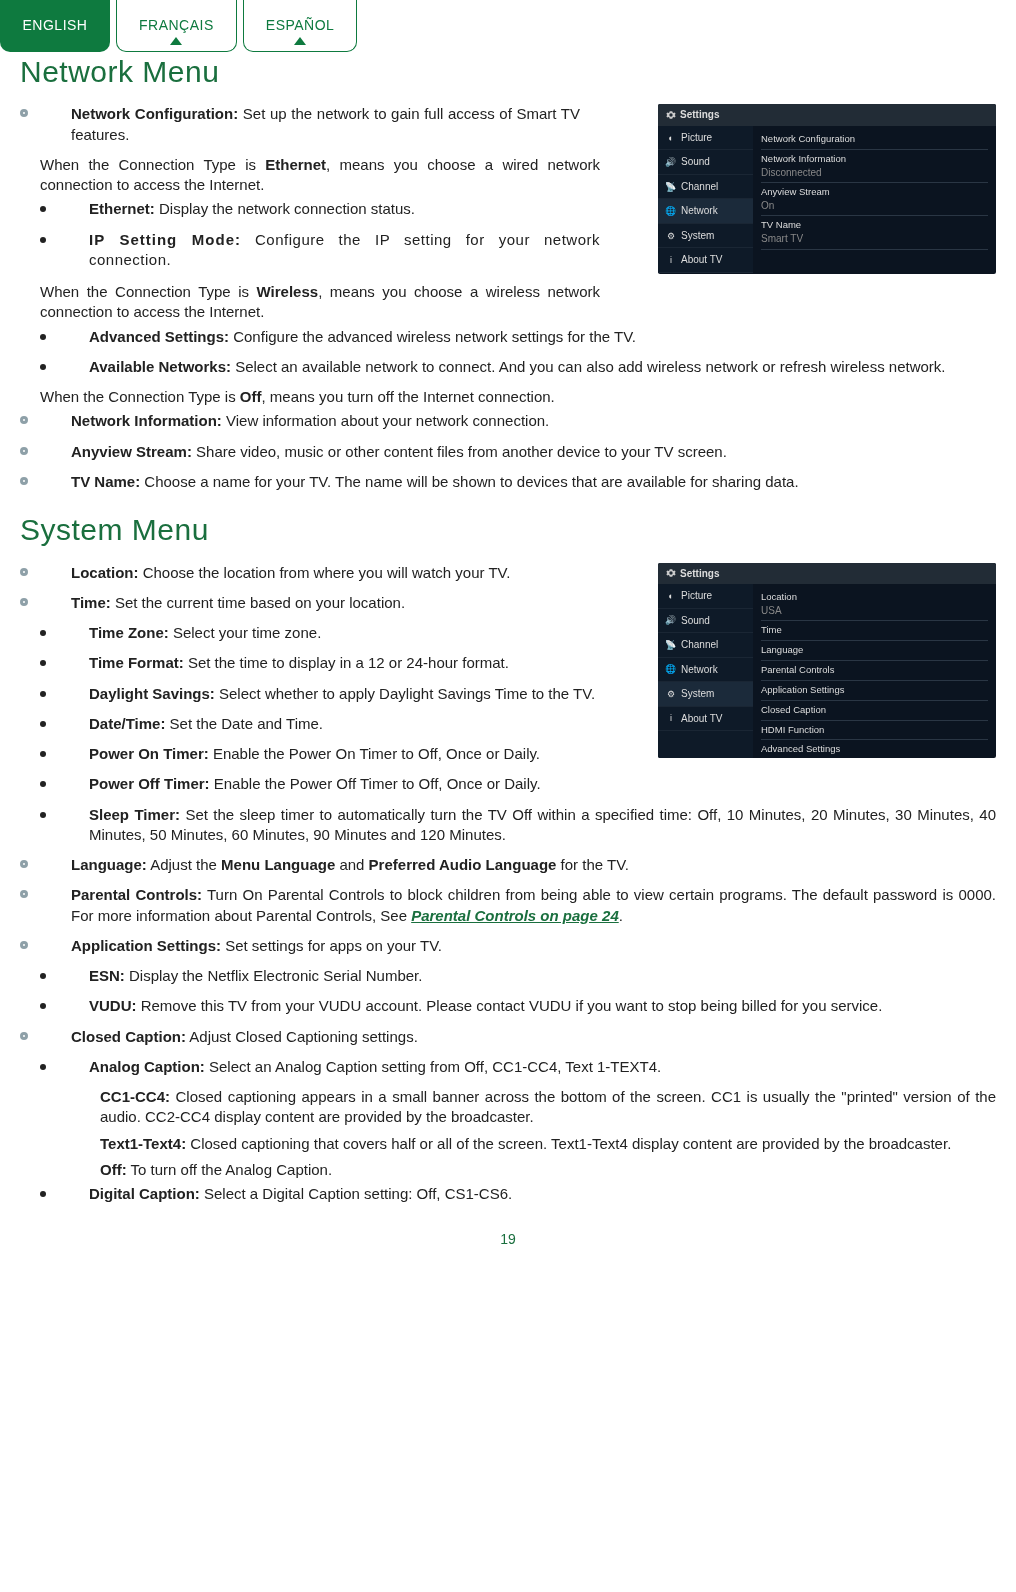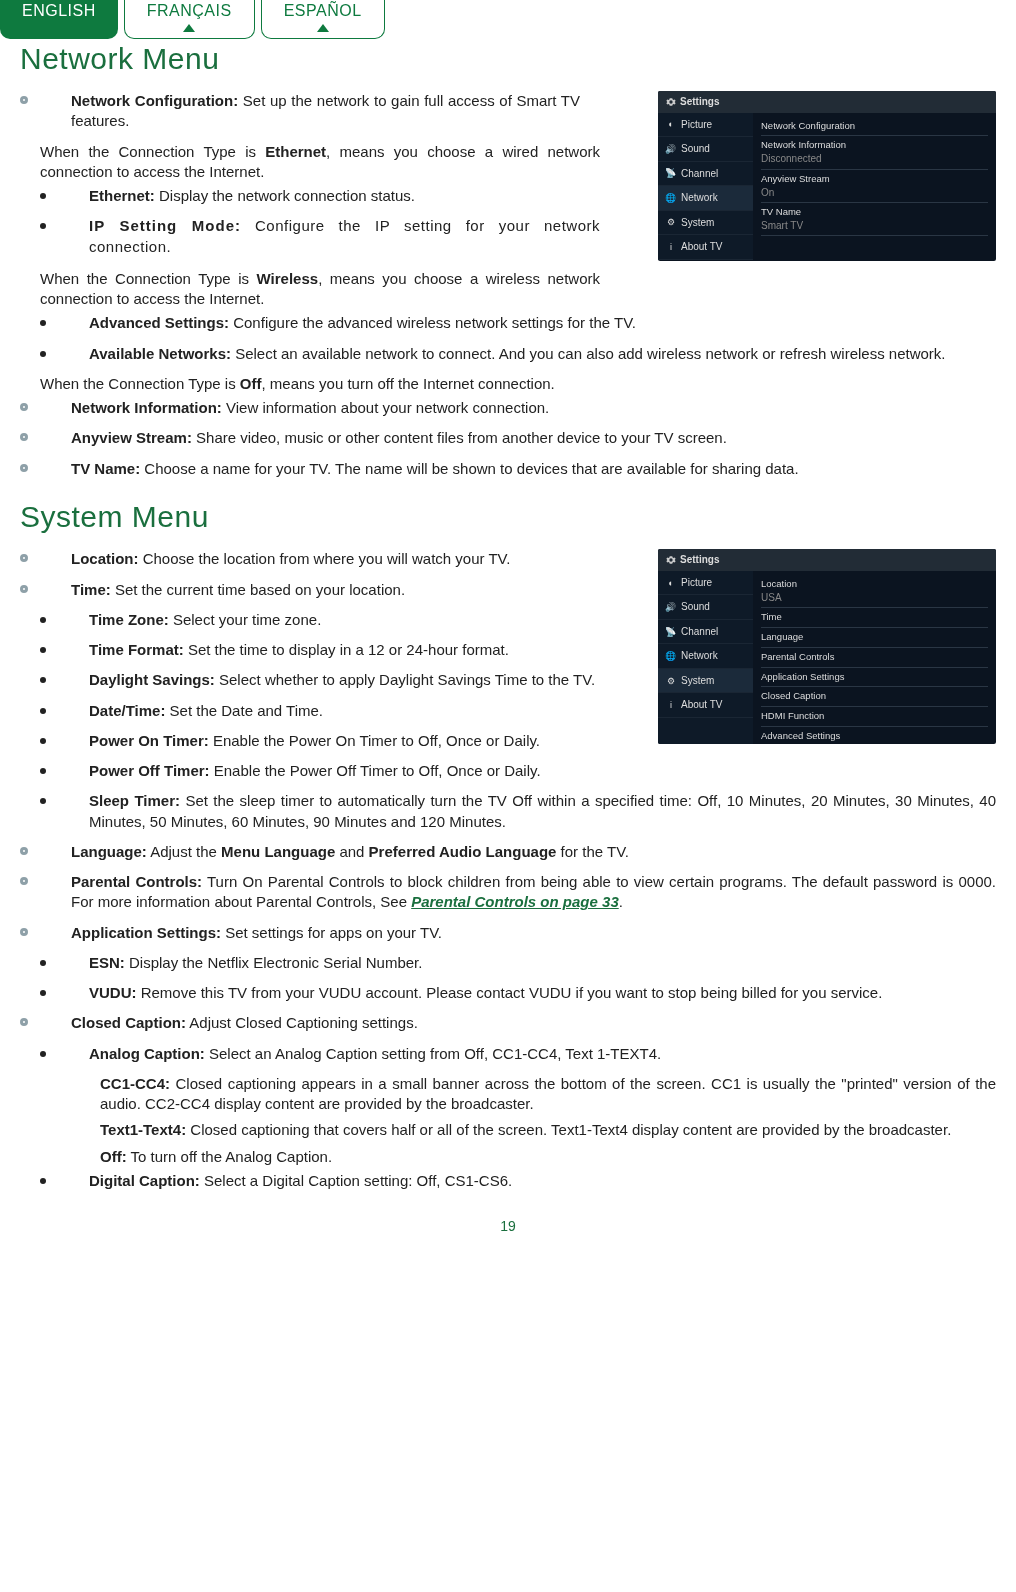--- a/index.html
+++ b/index.html
@@ -1,19 +1,19 @@
 <!DOCTYPE html>
 <html><head>
 <meta charset="utf-8">
 <style>
   * { box-sizing: border-box; margin: 0; padding: 0; }
   body { font-family: Arial, Helvetica, sans-serif; font-size: 15px; color: #222; background: #fff; width: 1016px; margin: 0 auto; padding: 0 20px 40px 20px; line-height: 1.35; }
   
   .lang-tabs { display: flex; gap: 6px; margin-left: -20px; margin-top: 0; }
-  .lang-tab { padding: 0 22px 14px 22px; font-size: 16px; font-weight: 400; letter-spacing: 0.5px; text-align: center; border-radius: 0 0 10px 10px; min-width: 110px; }
+  .lang-tab { padding: 16px 22px 14px 22px; font-size: 14px; font-weight: 400; letter-spacing: 0.5px; text-align: center; border-radius: 0 0 10px 10px; min-width: 110px; }
   .lang-active { background: #0e7a3f; color: #fff; }
   .lang-inactive { background: #fff; color: #0e7a3f; border: 1.5px solid #0e7a3f; border-top: none; position: relative; padding-bottom: 6px; }
   .lang-tri { display:block; width:0; height:0; border-left: 6px solid transparent; border-right: 6px solid transparent; border-bottom: 8px solid #0e7a3f; margin: 2px auto 0 auto; }
 
   h2.section { font-family: "Arial", sans-serif; font-size: 30px; font-weight: 400; color: #1a6f3e; margin-bottom: 12px; letter-spacing: 0.5px; }
   h2.section.second { margin-top: 12px; }
 
   .content-wrap { position: relative; }
   .body-text { max-width: 980px; text-align: justify; }
   .body-text.narrow { max-width: 560px; }
@@ -315,21 +315,21 @@
   <div class="item-row body-text">
       <span class="bullet-donut"></span>
       <div class="item-content">
         <p><b>Language:</b><span> Adjust the </span><b>Menu Language</b><span> and </span><b>Preferred Audio Language</b><span> for the TV.</span></p>
       </div>
     </div>
 
   <div class="item-row body-text">
       <span class="bullet-donut"></span>
       <div class="item-content">
-        <p><b>Parental Controls:</b><span> Turn On Parental Controls to block children from being able to view certain programs. The default password is 0000. For more information about Parental Controls, See </span><a class="link">Parental Controls on page 33</a><span>.</span></p>
+        <p><b>Parental Controls:</b><span> Turn On Parental Controls to block children from being able to view certain programs. The default password is 0000. For more information about Parental Controls, See </span><a class="link">Parental Controls on page 24</a><span>.</span></p>
       </div>
     </div>
 
   <div class="item-row body-text">
       <span class="bullet-donut"></span>
       <div class="item-content">
         <p><b>Application Settings:</b><span> Set settings for apps on your TV.</span></p>
       </div>
     </div>
 

